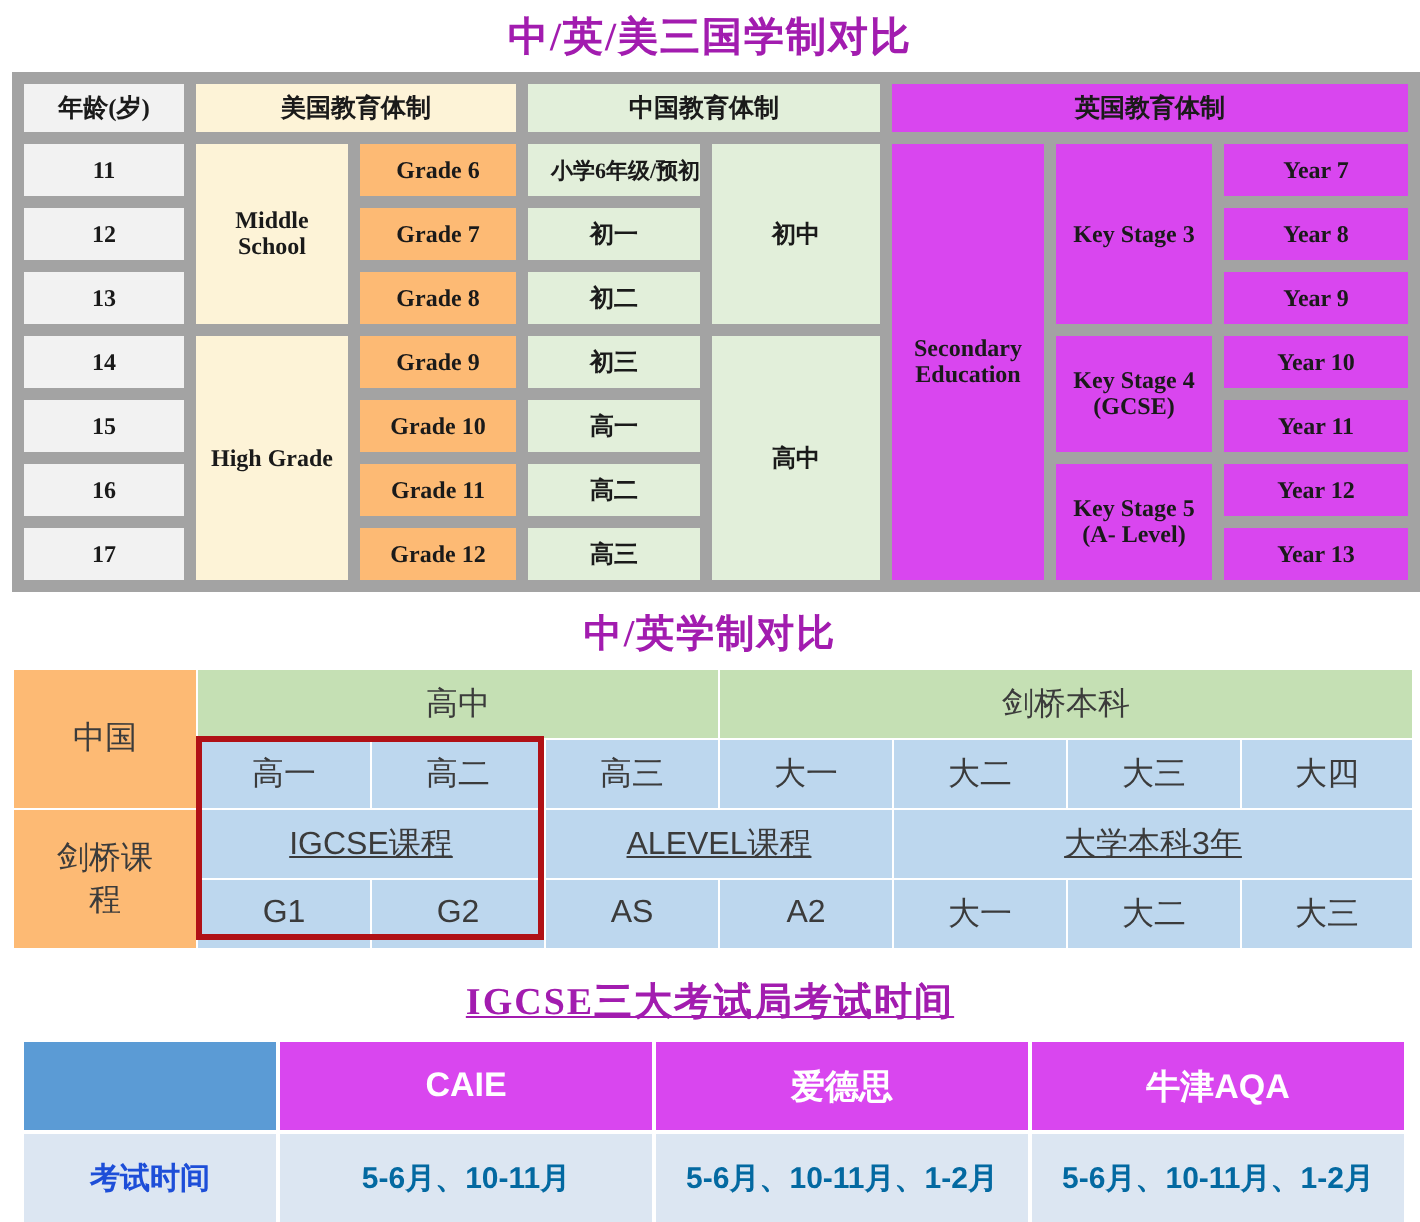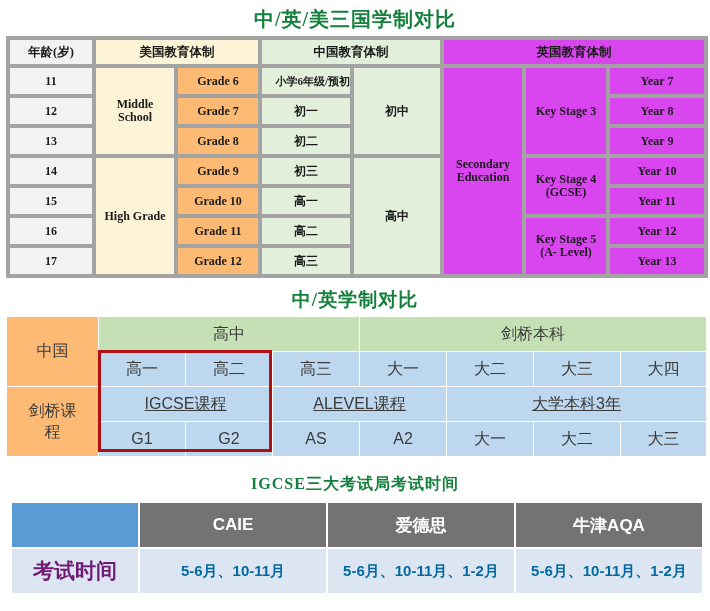--- a/index.html
+++ b/index.html
@@ -11,48 +11,48 @@
     height: 611px;
     background: #ffffff;
     font-family: "Liberation Sans", "DejaVu Sans", sans-serif;
     overflow: hidden;
     position: relative;
   }
 
   
   .section-title {
     text-align: center;
-    color: #15803d;
+    color: #a21caf;
     font-family: "Liberation Serif", "DejaVu Serif", serif;
     font-weight: bold;
     letter-spacing: 1px;
   }
   #title-1 { font-size: 20px; line-height: 34px; height: 34px; padding-top: 2px; }
   #title-2 { font-size: 19px; line-height: 32px; height: 32px; }
-  #title-3 { font-size: 16px; line-height: 34px; height: 34px; }
+  #title-3 { font-size: 19px; line-height: 34px; height: 34px; text-decoration: underline; }
 
   
   table.grid {
     border-collapse: collapse;
     table-layout: fixed;
   }
   table.grid td {
     text-align: center;
     vertical-align: middle;
     padding: 0;
   }
 
   
   #table-one {
     width: 700px;
     margin: 0 0 0 6px;
     border: 2px solid #6b6b6b;
   }
   #table-one td {
-    border: 4px solid #a3a3a3;
+    border: 6px solid #a3a3a3;
     font-family: "Liberation Serif", "DejaVu Serif", serif;
     font-weight: bold;
     font-size: 12px;
     color: #1a1a1a;
     height: 26px;
   }
   #table-one td.hdr { height: 24px; font-size: 12.5px; }
   .c-age  { background: #f2f2f2; }
   .c-us   { background: #fdf3d7; }
   .c-usb  { background: #fdba74; }
@@ -88,23 +88,23 @@
   
   #table-three {
     width: 692px;
     margin: 0 0 0 10px;
   }
   #table-three td {
     border: 2px solid #ffffff;
     height: 44px;
     font-weight: bold;
   }
-  .t3-head  { background: #737373; color: #ffffff; font-size: 17px; }
+  .t3-head  { background: #d946ef; color: #ffffff; font-size: 17px; }
   .t3-blank { background: #5b9bd5; }
-  .t3-rowlabel { background: #dce6f2; color: #701a75; font-size: 21px; }
+  .t3-rowlabel { background: #dce6f2; color: #1d4ed8; font-size: 15px; }
   .t3-cell  { background: #dce6f2; color: #0369a1; font-size: 15px; }
 
   .spacer-a { height: 6px; }
   .spacer-b { height: 10px; }
 </style>
 </head>
 <body>
 
 <div class="section-title" id="title-1">中/英/美三国学制对比</div>
 

